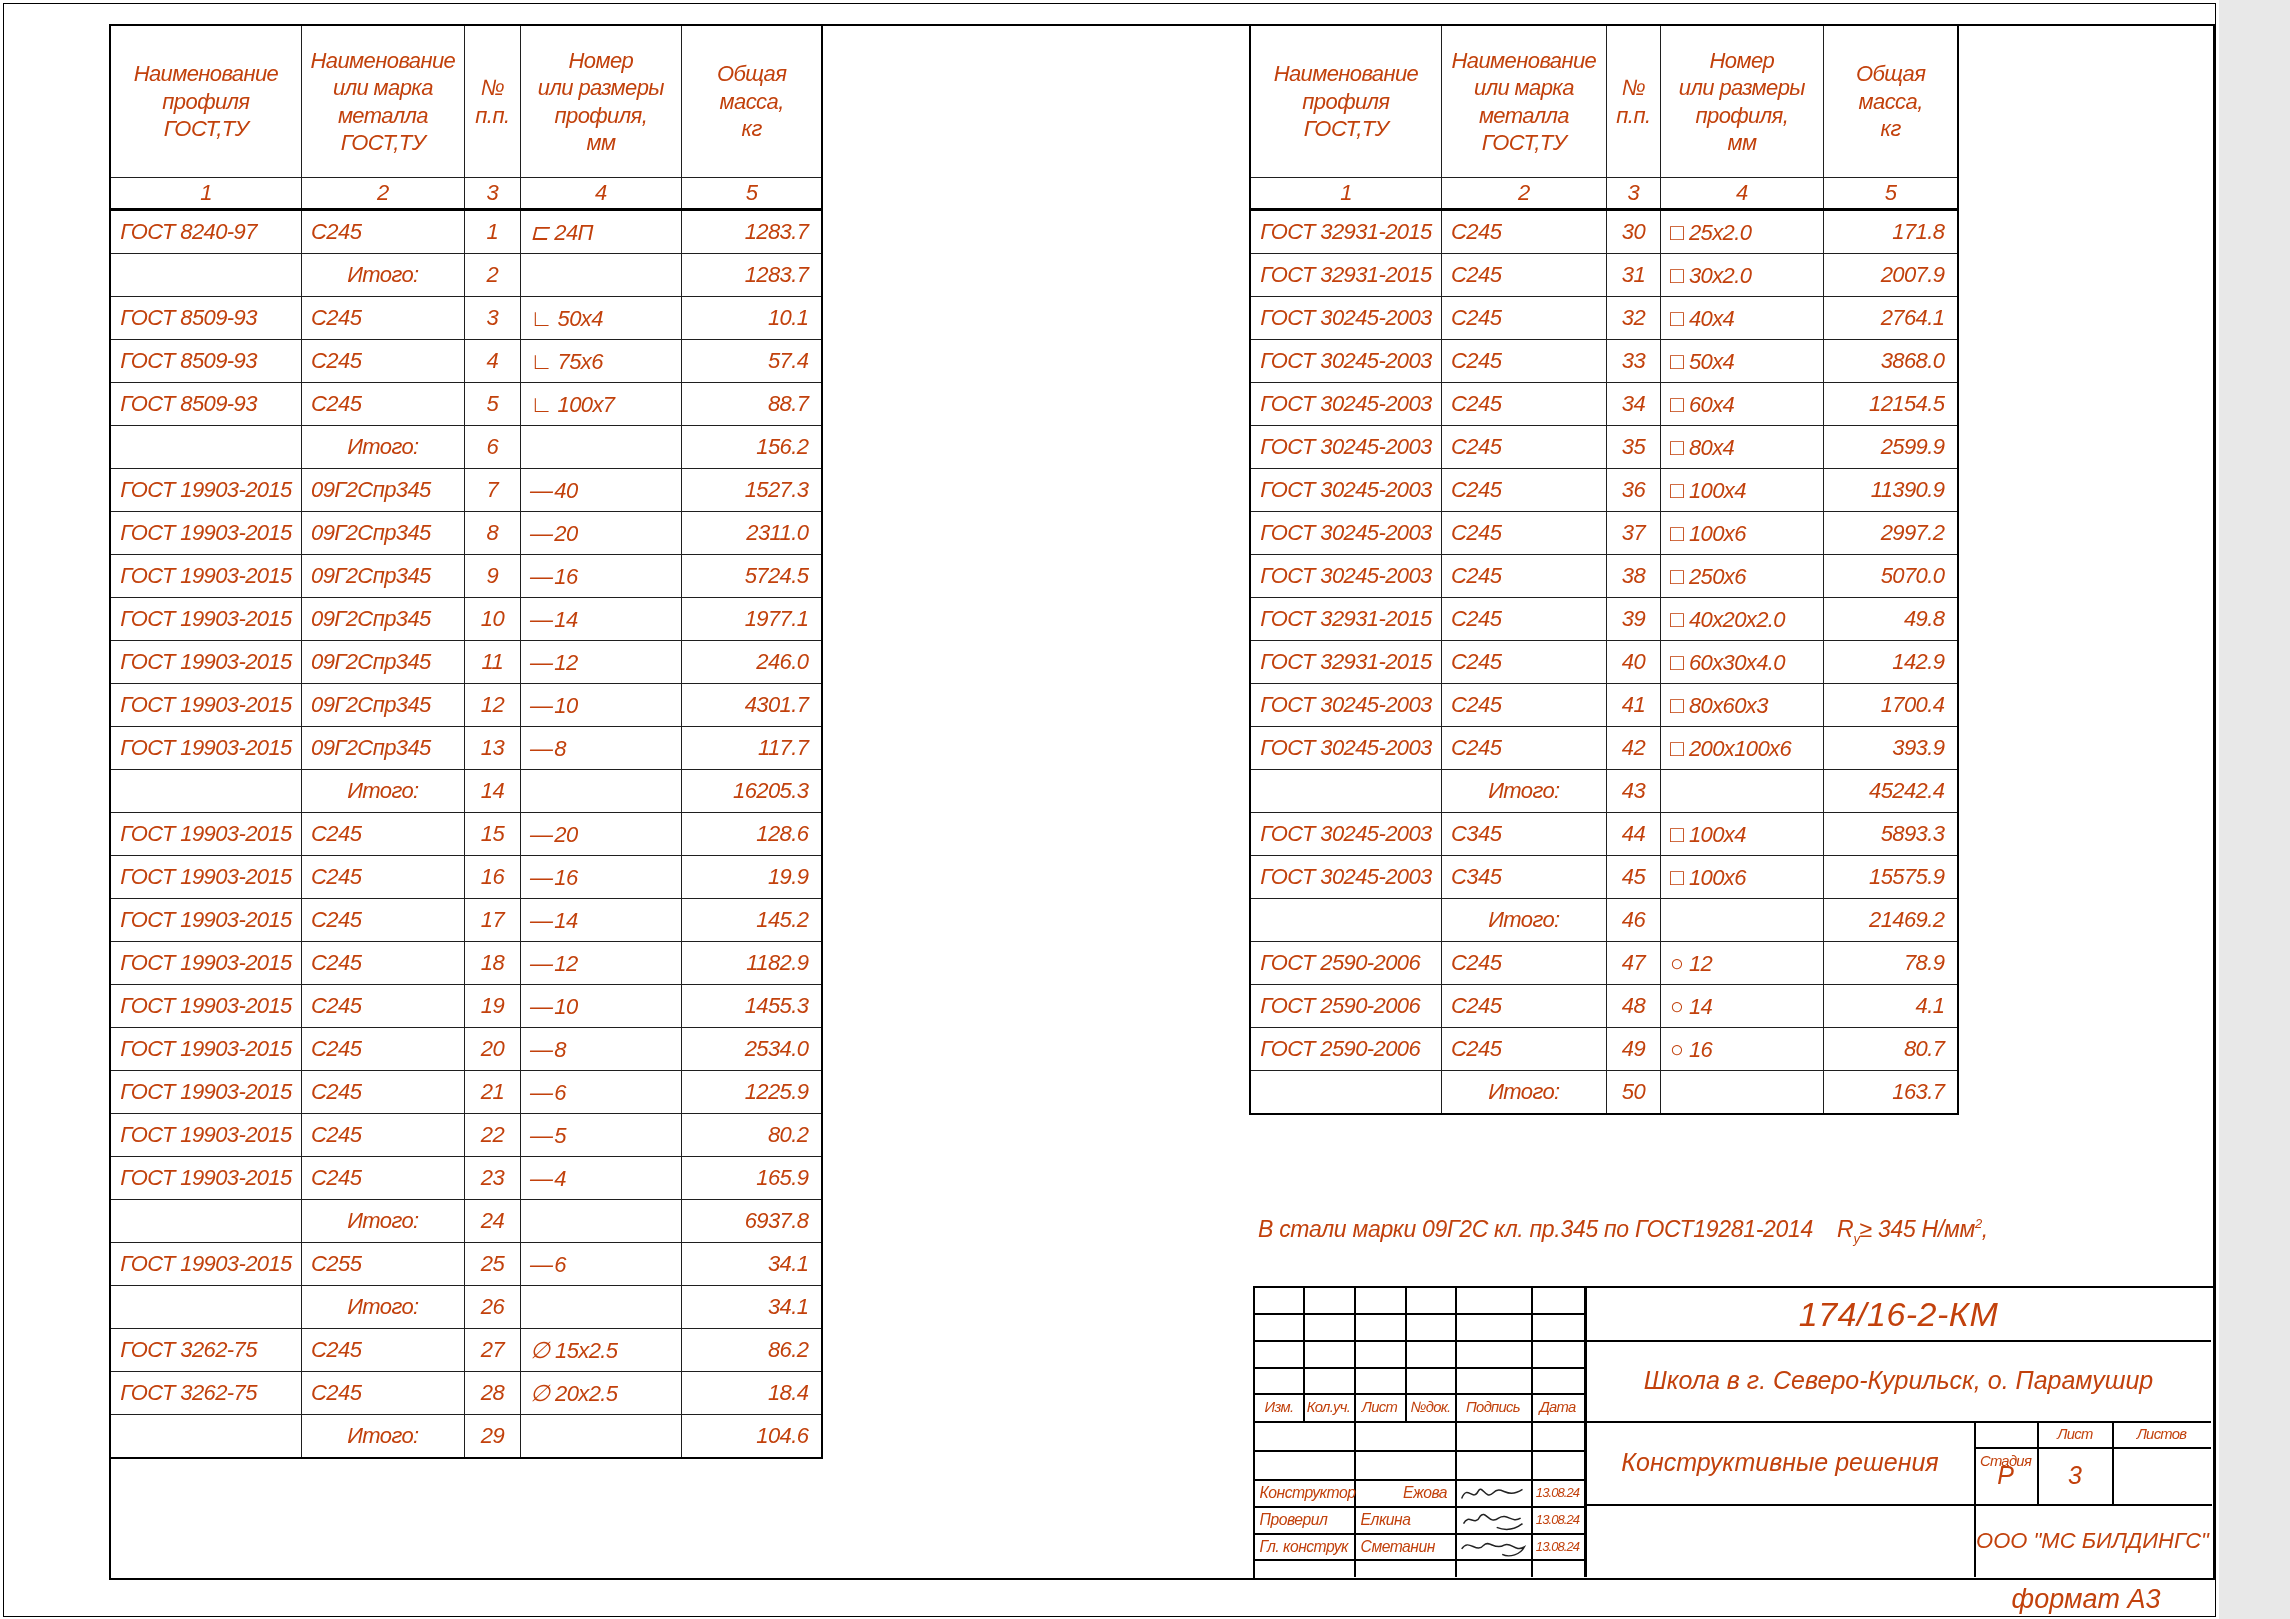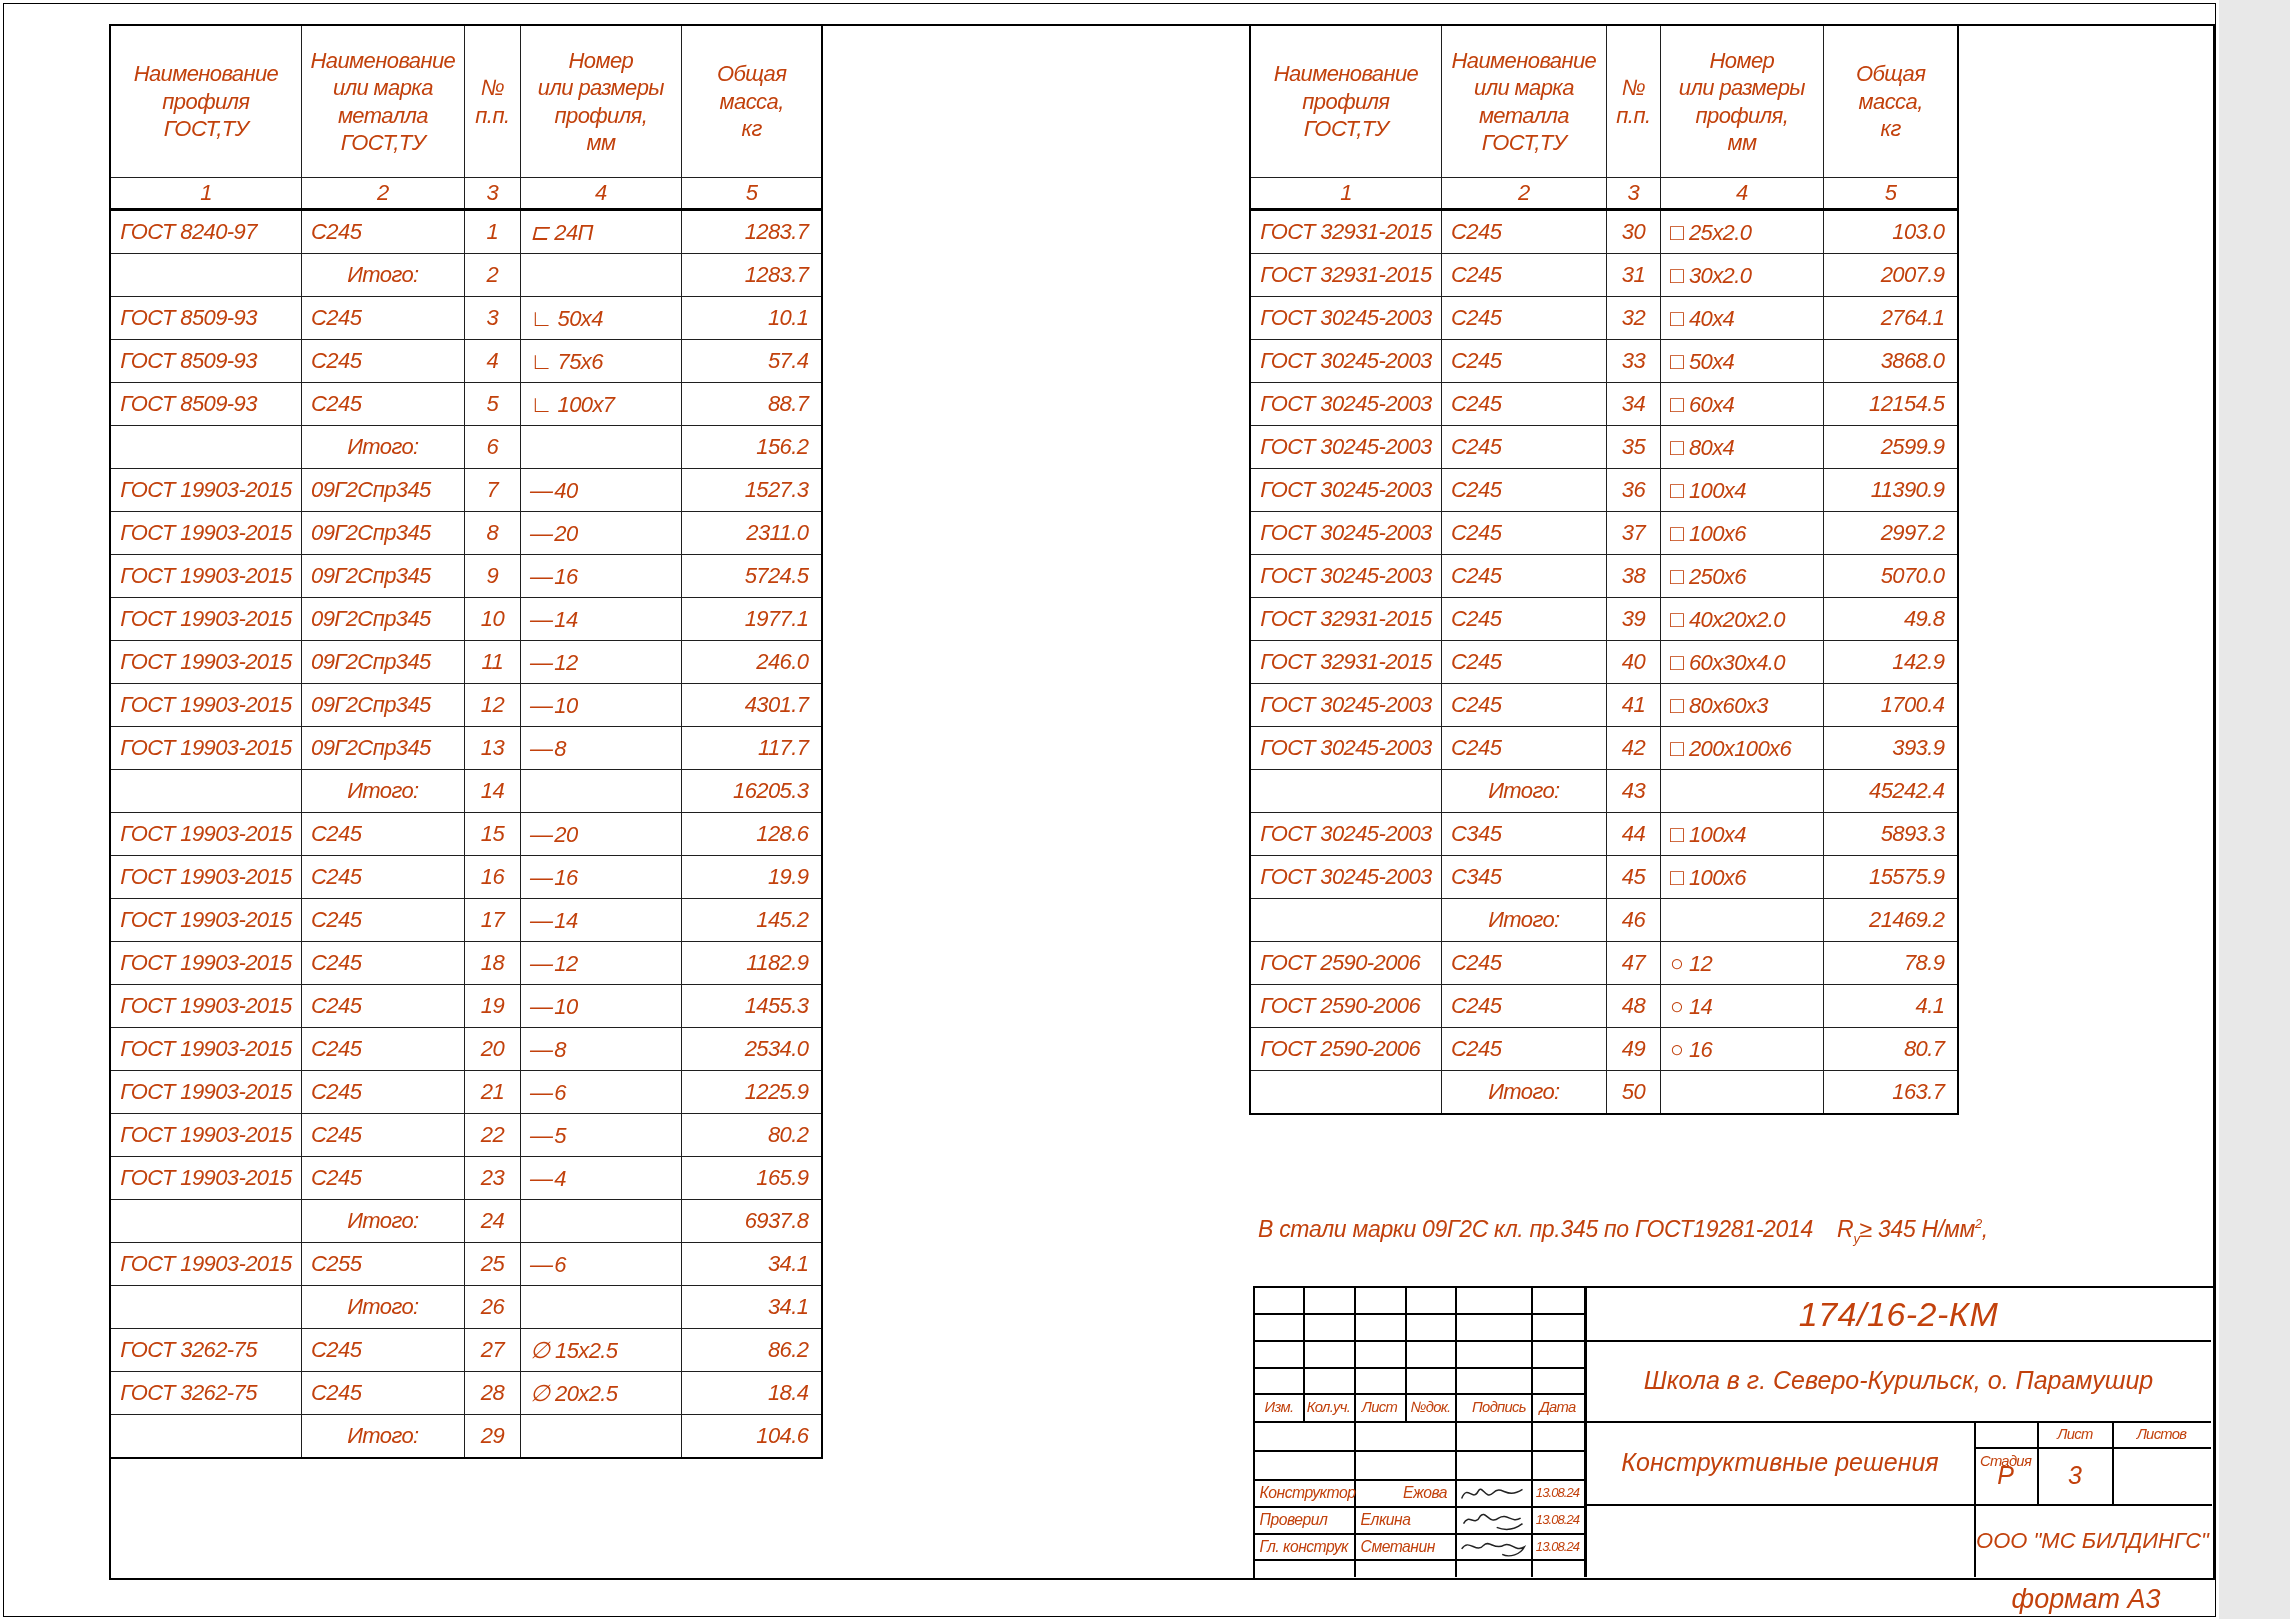--- a/index.html
+++ b/index.html
@@ -329,21 +329,21 @@
         <td>4</td>
         <td>5</td>
       </tr>
     </thead>
     <tbody id="right-rows">
         <tr>
           <td>ГОСТ 32931-2015</td>
           <td>С245</td>
           <td class="c">30</td>
           <td><span class="sym sym-square">□</span><span>25x2.0</span></td>
-          <td class="r">103.0</td>
+          <td class="r">171.8</td>
         </tr>
         <tr>
           <td>ГОСТ 32931-2015</td>
           <td>С245</td>
           <td class="c">31</td>
           <td><span class="sym sym-square">□</span><span>30x2.0</span></td>
           <td class="r">2007.9</td>
         </tr>
         <tr>
           <td>ГОСТ 30245-2003</td>
@@ -507,21 +507,21 @@
     <div class="hl" style="top:218px;left:0;width:329px;"></div>
     <div class="hl" style="top:245px;left:0;width:329px;"></div>
     <div class="hl" style="top:271px;left:0;width:329px;"></div>
     <div class="hl" style="top:159px;left:719px;width:237px;"></div>
     <div class="hl" style="top:216px;left:329px;width:628px;"></div>
 
     <div class="tb-cell tb-small" style="left:0;top:105px;width:48px;height:28px;">Изм.</div>
     <div class="tb-cell tb-small" style="left:48px;top:105px;width:51px;height:28px;">Кол.уч.</div>
     <div class="tb-cell tb-small" style="left:99px;top:105px;width:51px;height:28px;">Лист</div>
     <div class="tb-cell tb-small" style="left:150px;top:105px;width:51px;height:28px;">№док.</div>
-    <div class="tb-cell tb-small" style="left:206px;top:105px;width:76px;height:28px;">Подпись</div>
+    <div class="tb-cell tb-small" style="left:200px;top:105px;width:76px;height:28px;">Подпись</div>
     <div class="tb-cell tb-small" style="left:276px;top:105px;width:53px;height:28px;">Дата</div>
 
     <div class="tb-cell tb-left tb-sign" style="left:0;top:191px;width:99px;height:27px;">Конструктор</div>
     <div class="tb-cell tb-left tb-sign" style="left:101px;top:191px;width:100px;height:27px;padding-left:47px;">Ежова</div>
     <div class="tb-cell" style="left:200px;top:191px;width:76px;height:27px;">
       <svg width="70" height="24" viewBox="0 0 76 26">
           <path d="M4 19 C10 3,16 23,22 11 C26 3,30 21,38 13 C48 3,52 21,70 9" fill="none" stroke="#222" stroke-width="1.6"></path>
         </svg>
     </div>
     <div class="tb-cell tb-date" style="left:276px;top:191px;width:53px;height:27px;">13.08.24</div>

